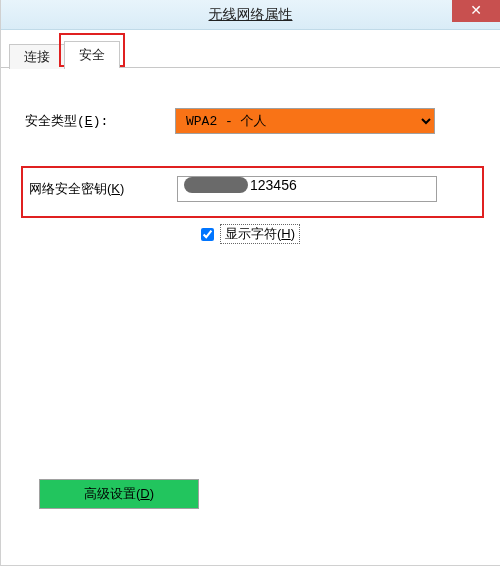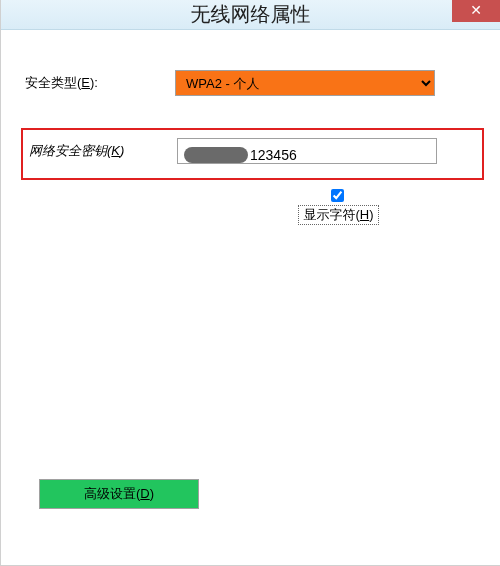--- a/index.html
+++ b/index.html
@@ -21,25 +21,26 @@
   .titlebar {
     height: 30px;
     background: linear-gradient(#e8f4fb, #d9ecf7);
     border-bottom: 1px solid #c0dae8;
     position: relative;
     display: flex;
     align-items: center;
     justify-content: center;
   }
   .titlebar .title {
-    font-size: 20px;
+    font-size: 14px;
     color: #222;
     position: absolute;
     left: 50%;
     transform: translateX(-50%);
+    text-decoration: underline;
   }
   .close-btn {
     position: absolute;
     right: 0;
     top: 0;
     width: 48px;
     height: 22px;
     background: #c8504f;
     color: #fff;
     display: flex;
@@ -87,20 +88,21 @@
     pointer-events: none;
   }
   .content {
     padding: 40px 20px 20px 24px;
     position: relative;
   }
   .row {
     display: flex;
     align-items: center;
     margin-bottom: 16px;
+    font-family: Liberation Mono, monospace;
   }
   .row .label {
     width: 150px;
   }
   .row .label u { text-decoration: underline; }
   .row select {
     width: 260px;
     height: 26px;
     font-size: 13px;
     font-family: inherit;
@@ -112,47 +114,45 @@
     border: 2px solid #e02020;
     padding: 8px 6px 14px 6px;
     margin: 6px -4px 6px -4px;
   }
   .keyrow {
     display: flex;
     align-items: center;
   }
   .keyrow .label {
     width: 148px;
-    font-style: italic;
   }
   .key-input {
     width: 260px;
     height: 26px;
     border: 1px solid #a0a0a0;
     background: #fff;
     display: flex;
-    align-items: flex-end;
+    align-items: flex-start;
     padding-left: 6px;
     font-size: 14px;
     position: relative;
   }
   .censor {
     display: inline-block;
     width: 64px;
     height: 16px;
     background: #6a6a6a;
     border-radius: 8px / 8px;
     margin-right: 2px;
   }
   .showchars {
     display: flex;
     align-items: center;
     margin-left: 172px;
     margin-top: 6px;
-    flex-direction: column;
   }
   .showchars input { margin-right: 6px; }
   .dottedbox {
     border: 1px dotted #666;
     padding: 0 4px;
   }
   .adv-btn {
     position: absolute;
     left: 38px;
     bottom: 56px;
@@ -170,20 +170,25 @@
 
 <div class="window">
 
   <div class="titlebar">
     <div class="title">无线网络属性</div>
     <div class="close-btn">
       <span>✕</span>
     </div>
   </div>
 
+  <div class="tabs">
+    <div class="tab inactive">连接</div>
+    <div class="tab active">安全</div>
+    <div class="redbox-tab" style="left:58px; top:-3px; width:66px; height:34px;"></div>
+  </div>
 
   <div class="content">
 
     <div class="row">
       <div class="label">
         <span>安全类型(</span><u>E</u><span>):</span>
       </div>
       <select>
         <option>WPA2 - 个人</option>
       </select>

